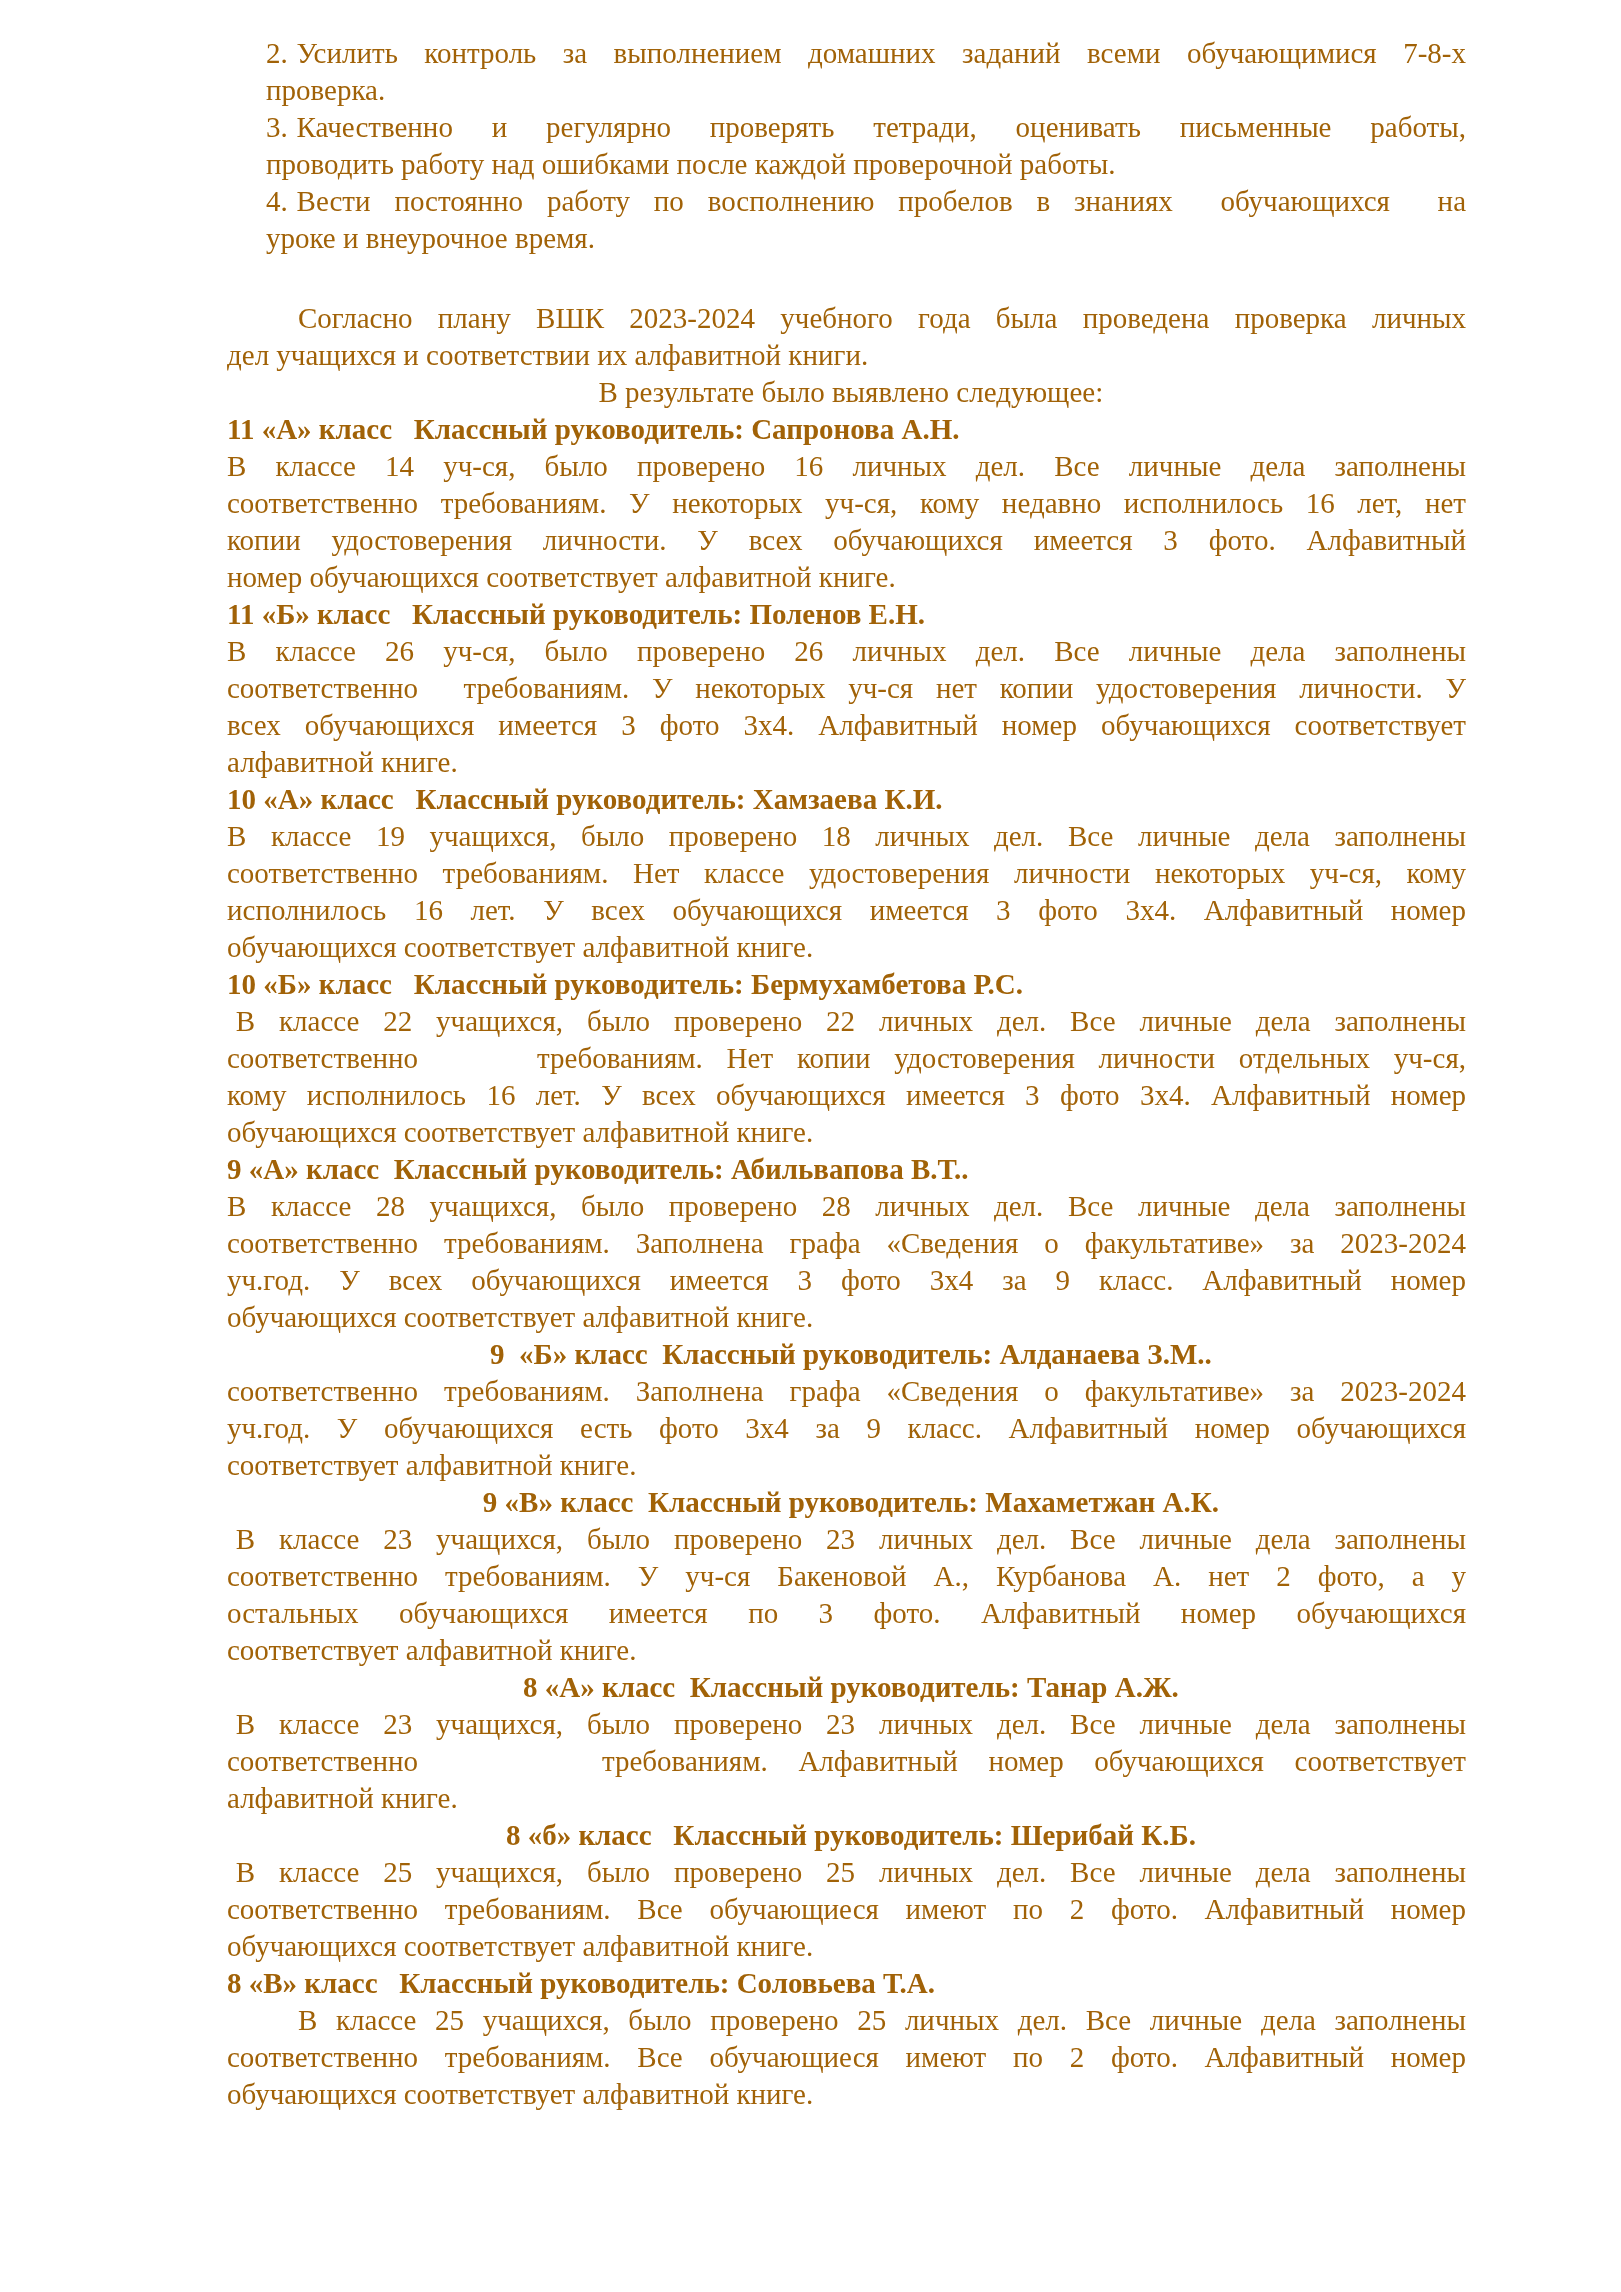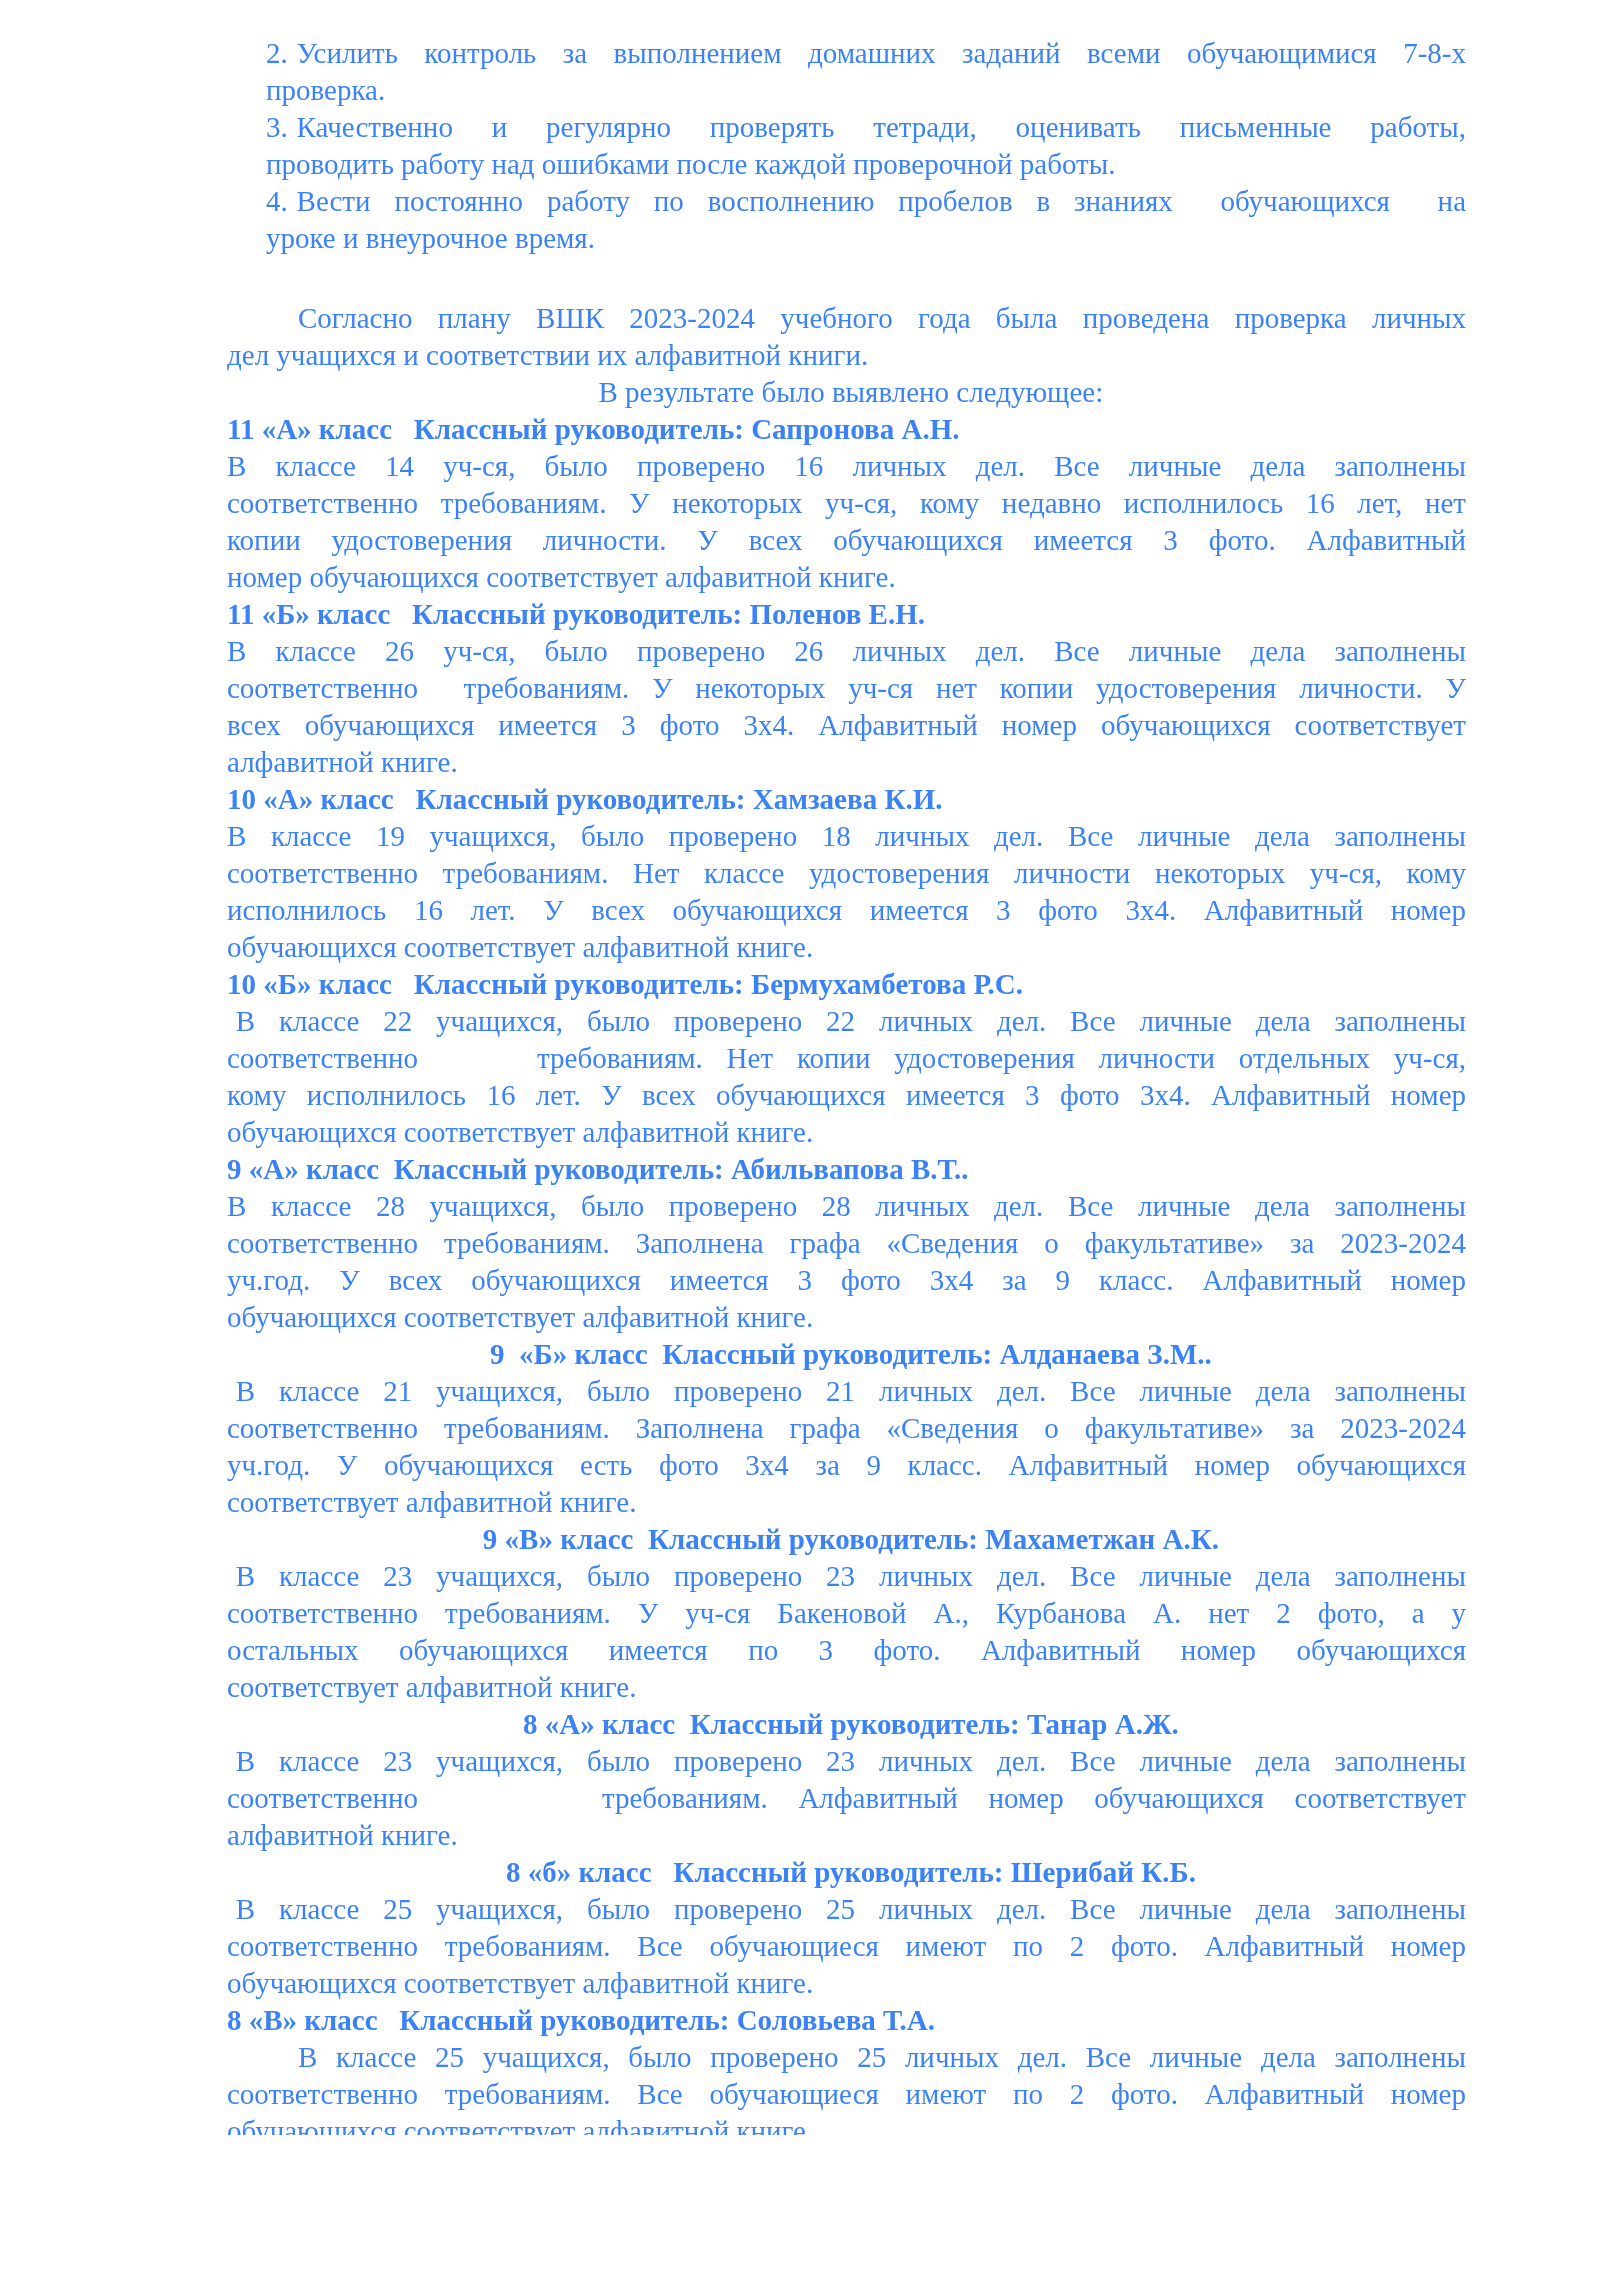--- a/index.html
+++ b/index.html
@@ -6,21 +6,21 @@
     margin: 0;
     padding: 0;
     background: #ffffff;
   }
   .page {
     position: relative;
     width: 1621px;
     height: 2135px;
     box-sizing: border-box;
     background: #ffffff;
-    color: #3b82f6;
+    color: #a16207;
     font-family: "Liberation Serif", "DejaVu Serif", serif;
     font-size: 29px;
     line-height: 37px;
     padding: 35px 155px 0 227px;
     overflow: hidden;
   }
   .line { min-height: 37px; white-space: normal; }
   
   .j { text-align: justify; text-align-last: justify; }
   .head { font-weight: bold; }
@@ -97,21 +97,20 @@
   <section>
     <div class="line head">9 «А» класс&nbsp; Классный руководитель: Абильвапова В.Т..</div>
     <div class="line j">В классе 28 учащихся, было проверено 28 личных дел. Все личные дела заполнены</div>
     <div class="line j">соответственно требованиям. Заполнена графа «Сведения о факультативе» за 2023-2024</div>
     <div class="line j">уч.год. У всех обучающихся имеется 3 фото 3х4 за 9 класс. Алфавитный номер</div>
     <div class="line">обучающихся соответствует алфавитной книге.</div>
   </section>
 
   <section>
     <div class="line head ind-sp">9&nbsp; «Б» класс&nbsp; Классный руководитель: Алданаева З.М..</div>
-    <div class="line j ind-sp">В классе 21 учащихся, было проверено 21 личных дел. Все личные дела заполнены</div>
     <div class="line j">соответственно требованиям. Заполнена графа «Сведения о факультативе» за 2023-2024</div>
     <div class="line j">уч.год. У обучающихся есть фото 3х4 за 9 класс. Алфавитный номер обучающихся</div>
     <div class="line">соответствует алфавитной книге.</div>
   </section>
 
   <section>
     <div class="line head ind-sp">9 «В» класс&nbsp; Классный руководитель: Махаметжан А.К.</div>
     <div class="line j ind-sp">В классе 23 учащихся, было проверено 23 личных дел. Все личные дела заполнены</div>
     <div class="line j">соответственно требованиям. У уч-ся Бакеновой А., Курбанова А. нет 2 фото, а у</div>
     <div class="line j">остальных обучающихся имеется по 3 фото. Алфавитный номер обучающихся</div>

